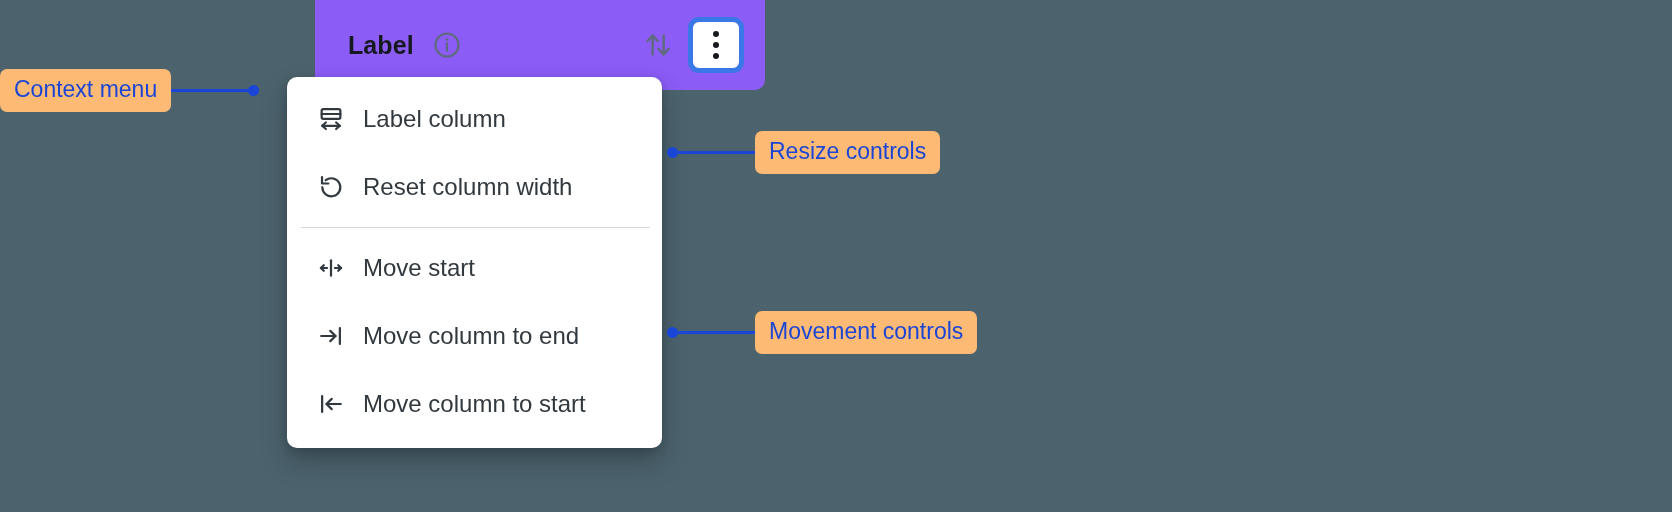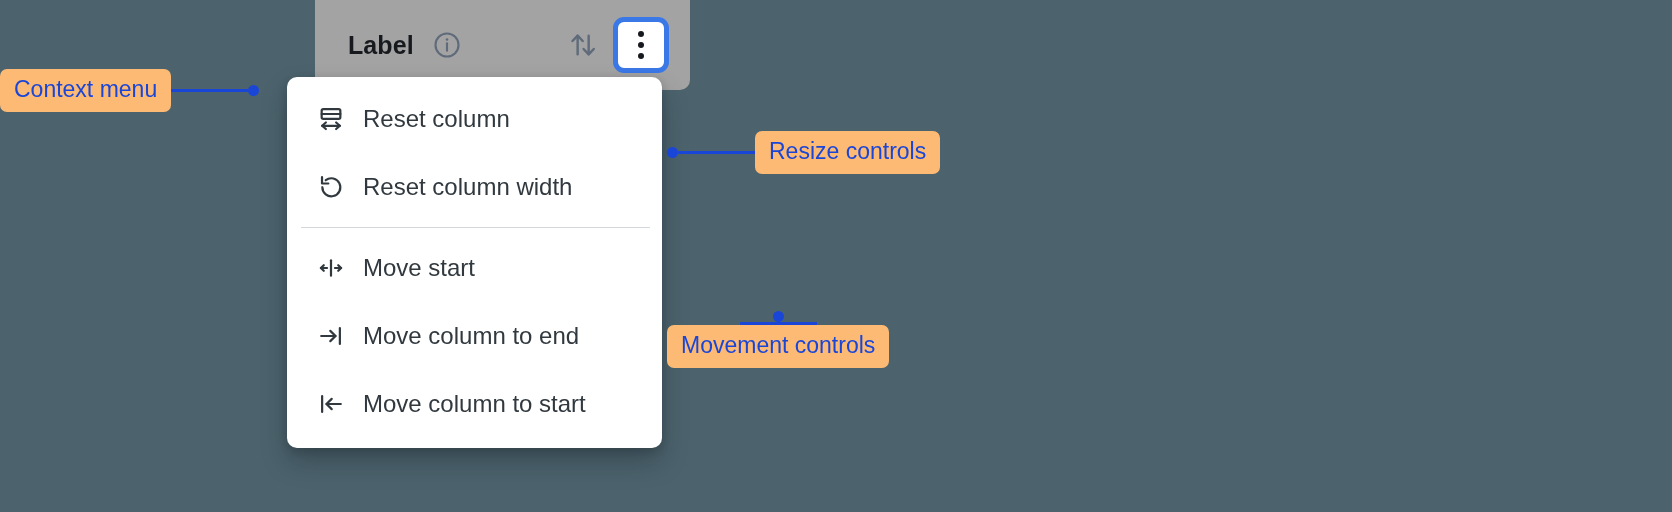--- a/index.html
+++ b/index.html
@@ -18,23 +18,23 @@
   .stage {
     position: absolute;
     inset: 0;
   }
 
   
   .column-header {
     position: absolute;
     left: 315px;
     top: 0px;
-    width: 375px;
+    width: 450px;
     height: 90px;
-    background: #a3a3a3;
+    background: #8b5cf6;
     border-bottom-left-radius: 10px;
     border-bottom-right-radius: 10px;
     box-sizing: border-box;
     display: flex;
     align-items: center;
     padding: 0 18px 0 33px;
   }
   .header-title {
     font-size: 25px;
     font-weight: bold;
@@ -153,21 +153,21 @@
     background: #1a46d8;
     flex: 0 0 auto;
   }
 
   #ann-context-menu { left: 0px; top: 69px; }
   #ann-context-menu .ann-line { width: 77px; }
 
   #ann-resize-controls { left: 667px; top: 131px; }
   #ann-resize-controls .ann-line { width: 77px; }
 
-  #ann-movement-controls { left: 667px; top: 311px; flex-direction: column; }
+  #ann-movement-controls { left: 667px; top: 311px; }
   #ann-movement-controls .ann-line { width: 77px; }
 </style>
 </head>
 <body>
 
 <div class="stage">
 
   <div class="column-header">
     <span class="header-title">Label</span>
 
@@ -204,21 +204,21 @@
     <div class="menu-item">
       <span class="mi-icon">
         <svg viewBox="0 0 24 24" width="28" height="28" fill="none" stroke="#31393f" stroke-width="1.9" stroke-linecap="round" stroke-linejoin="round">
           <rect x="4" y="3.6" width="16" height="8.2" rx="1.4"></rect>
           <line x1="4" y1="7.7" x2="20" y2="7.7"></line>
           <line x1="4.4" y1="17.8" x2="19.6" y2="17.8"></line>
           <polyline points="7.6,15 4.4,17.8 7.6,20.6"></polyline>
           <polyline points="16.4,15 19.6,17.8 16.4,20.6"></polyline>
         </svg>
       </span>
-      <span class="mi-label">Reset column</span>
+      <span class="mi-label">Label column</span>
     </div>
 
     <div class="menu-item">
       <span class="mi-icon">
         <svg viewBox="0 0 24 24" width="28" height="28" fill="none" stroke="#31393f" stroke-width="1.9" stroke-linecap="round" stroke-linejoin="round">
           <path d="M4.6 12.2a7.7 7.7 0 1 0 2.9 -6.0"></path>
           <polyline points="4.3,3.6 4.3,9.0 9.7,9.0"></polyline>
         </svg>
       </span>
       <span class="mi-label">Reset column width</span>

